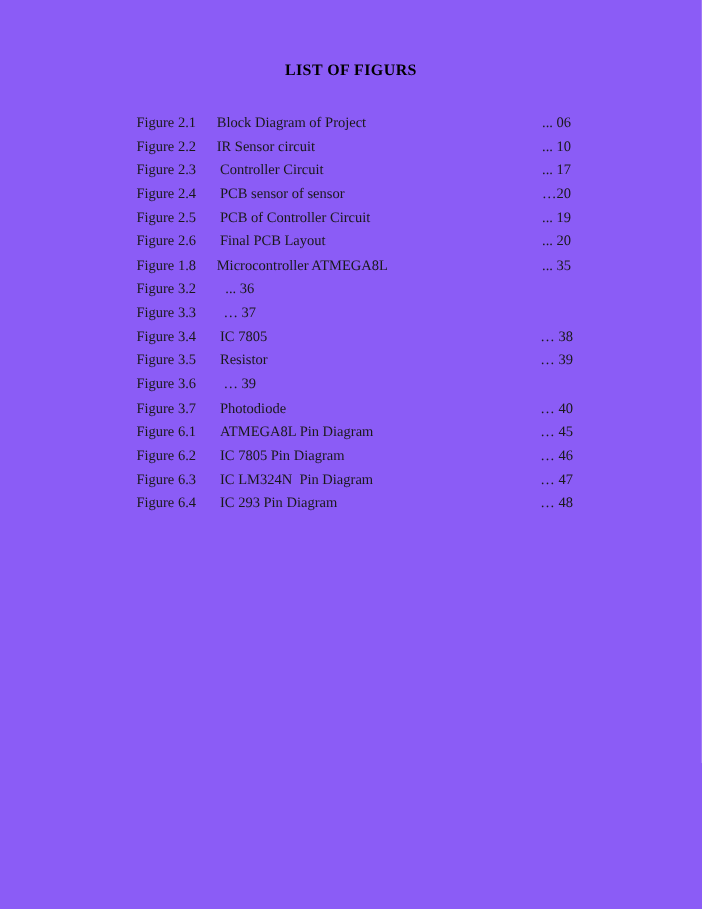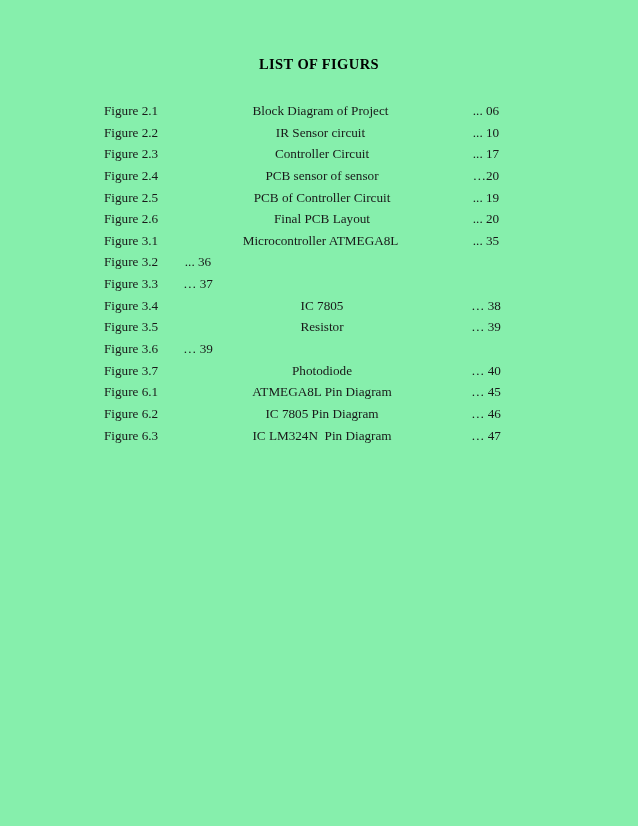--- a/index.html
+++ b/index.html
@@ -13,55 +13,54 @@
     height: 826px;
     position: relative;
     overflow: hidden;
     font-family: "Liberation Serif", "DejaVu Serif", serif;
     color: #191919;
     -webkit-font-smoothing: antialiased;
   }
   .page {
     position: absolute;
     inset: 0;
-    background: #86efac;
+    background: #8b5cf6;
   }
   .doc-title {
     position: absolute;
     top: 56px;
     left: 0;
     width: 638px;
     text-align: center;
     font-size: 14.5px;
     font-weight: bold;
     letter-spacing: 0.4px;
     color: #000000;
   }
   .figure-list {
     position: absolute;
     top: 100px;
-    left: 104px;
+    left: 124px;
     width: 404px;
   }
   .figure-row {
     display: flex;
     align-items: baseline;
     height: 21.65px;
     font-size: 13.2px;
     line-height: 21.65px;
     white-space: pre;
   }
   .fig-label {
     width: 72px;
     flex: 0 0 72px;
   }
   .fig-title {
     flex: 1 1 auto;
     padding-left: 1px;
-    text-align: center;
   }
   .fig-title.indent {
     padding-left: 4px;
   }
   .fig-page {
     flex: 0 0 auto;
     text-align: center;
     min-width: 44px;
   }
 </style>
@@ -72,25 +71,26 @@
 
   <div class="doc-title">LIST OF FIGURS</div>
 
   <div class="figure-list">
       <div class="figure-row"><span class="fig-label">Figure 2.1</span><span class="fig-title">Block Diagram of Project</span><span class="fig-page">... 06</span></div>
       <div class="figure-row"><span class="fig-label">Figure 2.2</span><span class="fig-title">IR Sensor circuit</span><span class="fig-page">... 10</span></div>
       <div class="figure-row"><span class="fig-label">Figure 2.3</span><span class="fig-title indent">Controller Circuit</span><span class="fig-page">... 17</span></div>
       <div class="figure-row"><span class="fig-label">Figure 2.4</span><span class="fig-title indent">PCB sensor of sensor</span><span class="fig-page">…20</span></div>
       <div class="figure-row"><span class="fig-label">Figure 2.5</span><span class="fig-title indent">PCB of Controller Circuit</span><span class="fig-page">... 19</span></div>
       <div class="figure-row"><span class="fig-label">Figure 2.6</span><span class="fig-title indent">Final PCB Layout</span><span class="fig-page">... 20</span></div>
-      <div class="figure-row"><span class="fig-label">Figure 3.1</span><span class="fig-title">Microcontroller ATMEGA8L</span><span class="fig-page">... 35</span></div>
+      <div class="figure-row"><span class="fig-label">Figure 1.8</span><span class="fig-title">Microcontroller ATMEGA8L</span><span class="fig-page">... 35</span></div>
       <div class="figure-row"><span class="fig-label">Figure 3.2</span><span class="fig-page">... 36</span></div>
       <div class="figure-row"><span class="fig-label">Figure 3.3</span><span class="fig-page">… 37</span></div>
       <div class="figure-row"><span class="fig-label">Figure 3.4</span><span class="fig-title indent">IC 7805</span><span class="fig-page">… 38</span></div>
       <div class="figure-row"><span class="fig-label">Figure 3.5</span><span class="fig-title indent">Resistor</span><span class="fig-page">… 39</span></div>
       <div class="figure-row"><span class="fig-label">Figure 3.6</span><span class="fig-page">… 39</span></div>
       <div class="figure-row"><span class="fig-label">Figure 3.7</span><span class="fig-title indent">Photodiode</span><span class="fig-page">… 40</span></div>
       <div class="figure-row"><span class="fig-label">Figure 6.1</span><span class="fig-title indent">ATMEGA8L Pin Diagram</span><span class="fig-page">… 45</span></div>
       <div class="figure-row"><span class="fig-label">Figure 6.2</span><span class="fig-title indent">IC 7805 Pin Diagram</span><span class="fig-page">… 46</span></div>
       <div class="figure-row"><span class="fig-label">Figure 6.3</span><span class="fig-title indent">IC LM324N  Pin Diagram</span><span class="fig-page">… 47</span></div>
+      <div class="figure-row"><span class="fig-label">Figure 6.4</span><span class="fig-title indent">IC 293 Pin Diagram</span><span class="fig-page">… 48</span></div>
     </div>
 
 </div>
 
 </body></html>

